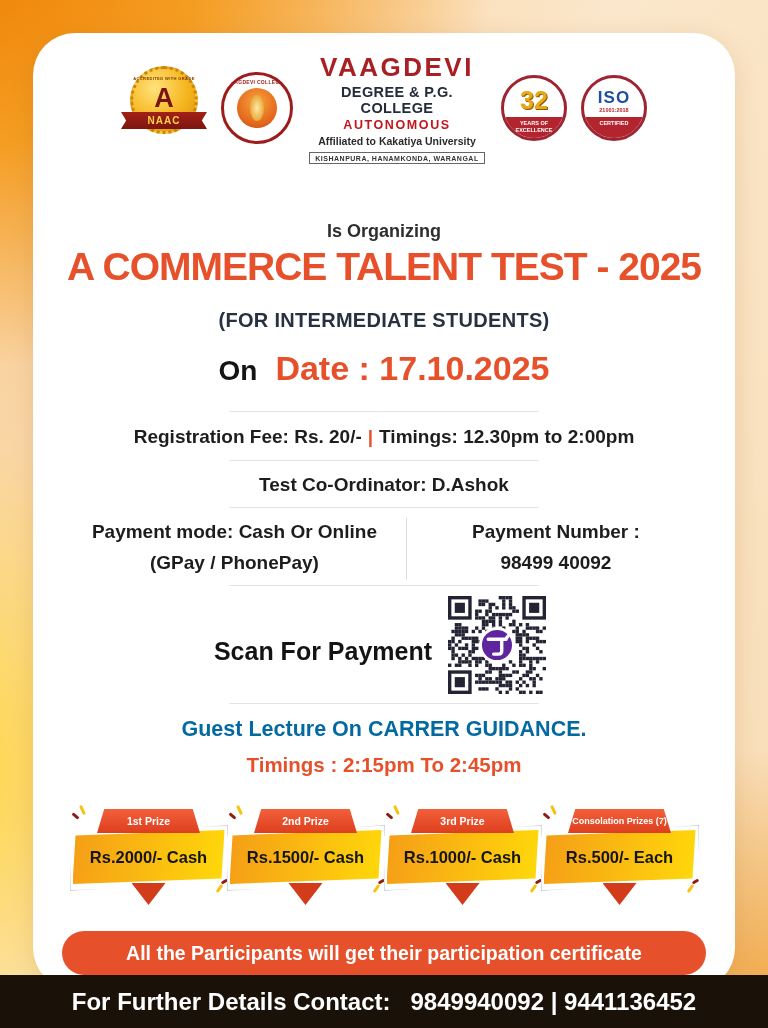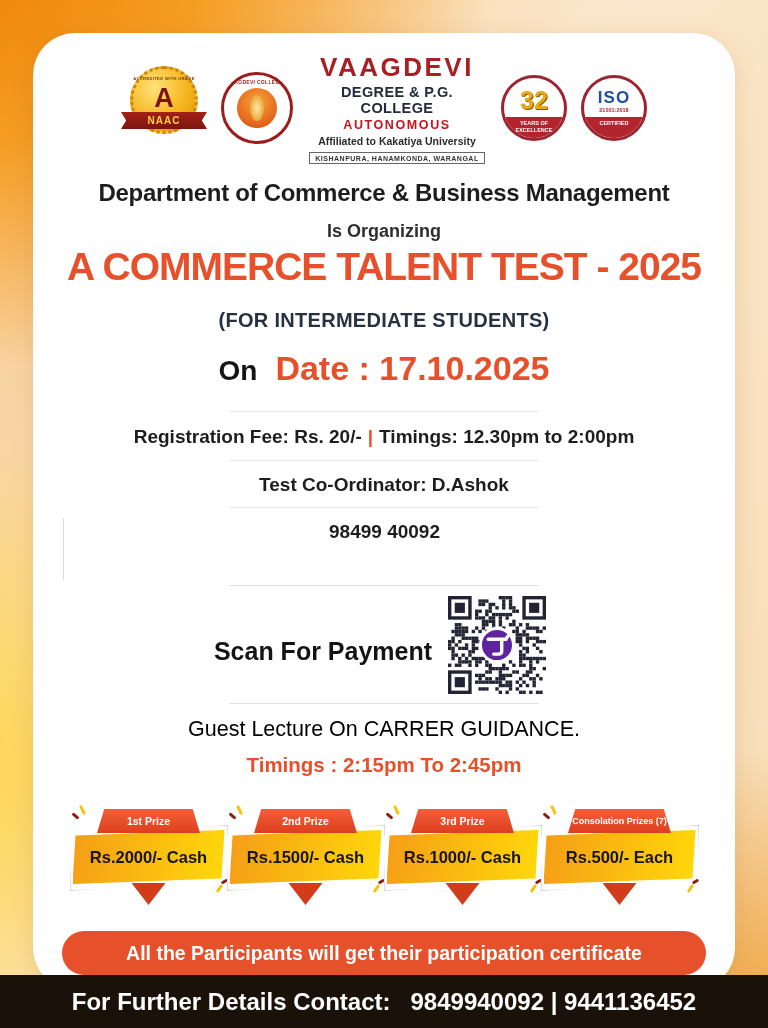--- a/index.html
+++ b/index.html
@@ -72,21 +72,21 @@
   .registration .pipe { color:#e6512c; padding:0 6px; }
   .coordinator { top:441px; font-size:19px; font-weight:700; color:#1d1d1d; }
   .payment { position:absolute; top:483px; left:30px; right:30px; height:66px; display:flex; }
   .pay-col { flex:1; text-align:center; font-size:19px; font-weight:700; color:#1d1d1d; line-height:1.65; }
   .pay-col.left { flex:1.15; }
   .vline { width:1px; background:#dcdcdc; margin:2px 0; }
   .scanrow { position:absolute; top:560px; left:0; right:16px; height:110px; }
   .scan-label { position:absolute; left:95px; top:44px; width:390px; text-align:center;
     font-size:25px; font-weight:800; color:#141414; }
   .qr-box { position:absolute; left:415px; top:3px; width:98px; height:98px; }
-  .guest1 { top:684px; font-size:21.5px; font-weight:400; color:#000000; }
+  .guest1 { top:684px; font-size:21.5px; font-weight:700; color:#0369a1; }
   .guest2 { top:720px; font-size:20.5px; font-weight:800; color:#e6512c; }
 
   
   .prizes { position:absolute; top:772px; left:0; right:0; display:flex; justify-content:center; gap:1px; }
   .ribbon { position:relative; width:156px; height:104px; flex:none; }
   .rb-top { position:absolute; top:4px; left:17%; width:66%; height:24px;
     background:linear-gradient(#f2603a,#dd3f1e); clip-path:polygon(7% 0,93% 0,100% 100%,0 100%);
     color:#fff; font-size:10.5px; font-weight:700; display:flex; align-items:center;
     justify-content:center; z-index:2; }
   .rb-top.small { font-size:9px; }
@@ -146,41 +146,45 @@
         <div class="rb-cap">YEARS OF EXCELLENCE</div>
       </div>
 
       <div class="round-badge">
         <div class="isoT">ISO</div>
         <div class="isoC">21001:2018</div>
         <div class="rb-cap">CERTIFIED</div>
       </div>
     </div>
 
-    <div class="abs department">Department of Commerce &amp; Business Management</div>
     <div class="abs organizing">Is Organizing</div>
     <div class="abs title">A COMMERCE TALENT TEST - 2025</div>
     <div class="abs audience">(FOR INTERMEDIATE STUDENTS)</div>
 
     <div class="abs dateline">
       <span class="on">On</span>
       <span class="date">Date : 17.10.2025</span>
     </div>
 
     <div class="hl" style="top:378px"></div>
     <div class="abs registration">
       <span>Registration Fee: Rs. 20/-</span><span class="pipe">|</span><span>Timings: 12.30pm to 2:00pm</span>
     </div>
     <div class="hl" style="top:427px"></div>
     <div class="abs coordinator">Test Co-Ordinator: D.Ashok</div>
     <div class="hl" style="top:474px"></div>
 
     <div class="payment">
+      <div class="pay-col left">
+        <div>Payment mode: Cash Or Online</div>
+        <div>(GPay / PhonePay)</div>
+      </div>
       <div class="vline"></div>
       <div class="pay-col">
+        <div>Payment Number :</div>
         <div>98499 40092</div>
       </div>
     </div>
     <div class="hl" style="top:552px"></div>
 
     <div class="scanrow">
       <div class="scan-label">Scan For Payment</div>
       <svg class="qr-box" viewBox="0 0 29 29">
         <rect width="29" height="29" fill="#fff"></rect>
         <g id="qr-modules" fill="#232333">

